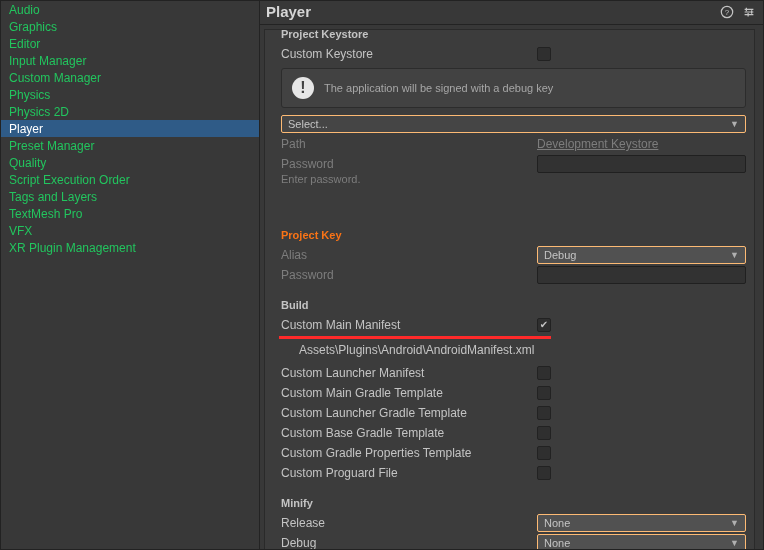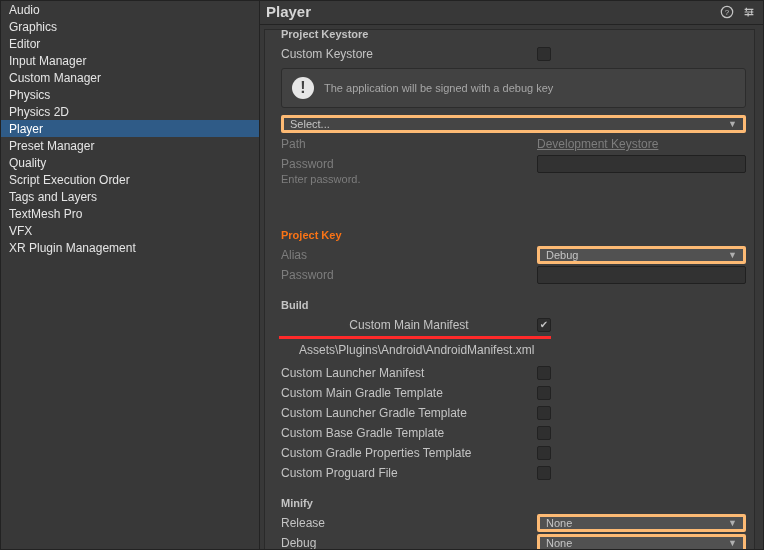--- a/index.html
+++ b/index.html
@@ -1,20 +1,20 @@
 <!DOCTYPE html>
 <html><head>
 <meta charset="utf-8">
 <style>
   * { box-sizing: border-box; margin: 0; padding: 0; font-family: Arial, Helvetica, sans-serif; }
   body { background: #383838; color: #c4c4c4; font-size: 12px; width: 764px; height: 550px; overflow: hidden; }
   .root { display: flex; height: 550px; border: 1px solid #222; }
   
   .sidebar { width: 258px; background: #383838; overflow: hidden; flex-shrink: 0; }
-  .sidebar-item { padding: 1.5px 8px; cursor: pointer; color: #e5e5e5; font-size: 12px; line-height: 14px;}
+  .sidebar-item { padding: 1.5px 8px; cursor: pointer; color: #22c55e; font-size: 12px; line-height: 14px;}
   .sidebar-item.selected { background: #2f5b87; color: #fff; }
   
   .panel { flex: 1; display: flex; flex-direction: column; background: #383838; border-left: 1px solid #232323; }
   .panel-header { display: flex; align-items: center; padding: 2px 6px 4px 6px; border-bottom: 1px solid #232323; background: #383838; }
   .panel-title { font-size: 15px; font-weight: bold; color: #d6d6d6; flex: 1; }
   .panel-header-icons { display: flex; gap: 6px; }
   .panel-header-icons .hicon { width: 16px; height: 16px; display:flex; align-items:center; justify-content:center; color:#c4c4c4; cursor:pointer;}
   
   .content { flex: 1; overflow-y: auto; overflow-x: hidden; padding: 0 4px 10px 0; }
   .content-inner { padding: 0 8px 10px 16px; border:1px solid #2a2a2a; margin:4px; background:#3c3c3c; }
@@ -26,32 +26,32 @@
   .row-label { flex: 0 0 256px; font-size: 12px; color: #c4c4c4; padding: 1px 0; }
   .row-label.dim { color: #7d7d7d; }
   .row-value { flex: 1; display: flex; align-items: center; }
   
   .checkbox { width: 14px; height: 14px; background: #2f2f2f; border: 1px solid #222; border-radius: 2px; cursor: pointer; display:flex; align-items:center; justify-content:center; color:#c4c4c4; font-size:11px; line-height:1;}
   .checkbox.checked::after { content: "✔"; font-size: 10px; }
   
   .textfield { flex: 1; height: 18px; background: #2a2a2a; border: 1px solid #202020; border-radius: 2px; color: #c4c4c4; padding: 0 4px; font-size: 11px; }
   .textfield.dim { background: #323232; }
   
-  .dropdown { flex: 1; height: 18px; background: #515151; border: 3px solid #fdba74; border-radius: 2px; color: #c4c4c4; padding: 0 6px; font-size: 11px; display: flex; align-items: center; justify-content: space-between; cursor: pointer; }
+  .dropdown { flex: 1; height: 18px; background: #515151; border: 1px solid #fdba74; border-radius: 2px; color: #c4c4c4; padding: 0 6px; font-size: 11px; display: flex; align-items: center; justify-content: space-between; cursor: pointer; }
   .dropdown.full { background: #454545; }
   .dropdown .chev { font-size: 9px; color: #b0b0b0; }
   
   .valtext { color: #7d7d7d; font-size: 12px; text-decoration: underline; }
   .hint { color: #7d7d7d; font-size: 11px; margin-top: -1px; margin-bottom:3px;}
   
   .infobox { display: flex; align-items: center; background: #424242; border: 1px solid #2c2c2c; border-radius: 3px; padding: 8px 10px; margin: 4px 0 6px 0; }
   .infobox .icirc { width: 22px; height: 22px; border-radius: 50%; background: #e6e6e6; color:#424242; display:flex; align-items:center; justify-content:center; font-weight:bold; font-size:16px; margin-right:10px; flex-shrink:0;}
   .infobox .itext { font-size: 11px; color: #a7a7a7; }
   
-  .underline-red { position: relative; text-align: center; }
+  .underline-red { position: relative; }
   .underline-red::after {
     content: ""; position: absolute; left: -2px; bottom: -4px; width: 272px; height: 3px;
     background: #ff2a2a;
   }
   
   .pathrow { font-size: 12px; color: #c4c4c4; padding: 8px 0 6px 18px; }
 
   
   .content::-webkit-scrollbar { width: 12px; }
   .content::-webkit-scrollbar-track { background: #323232; }

